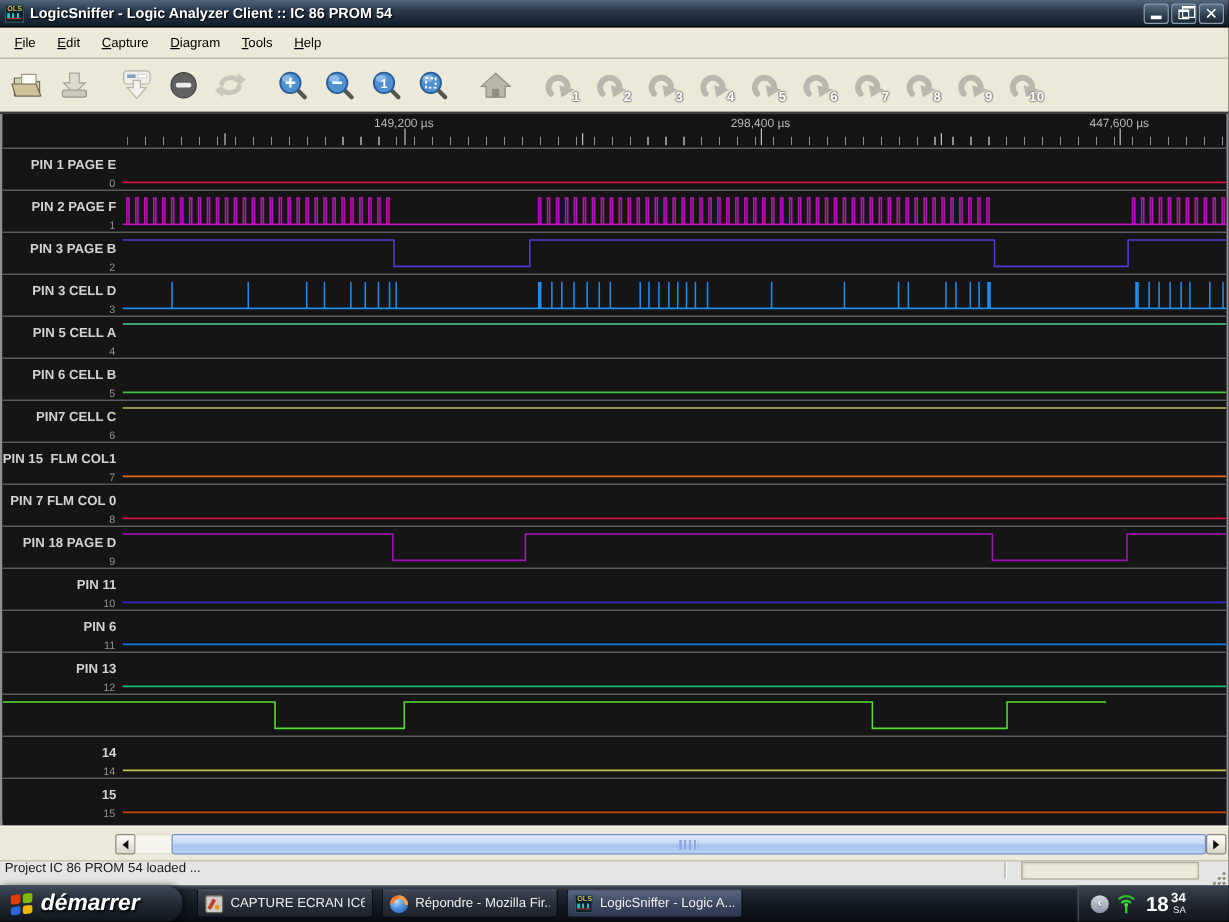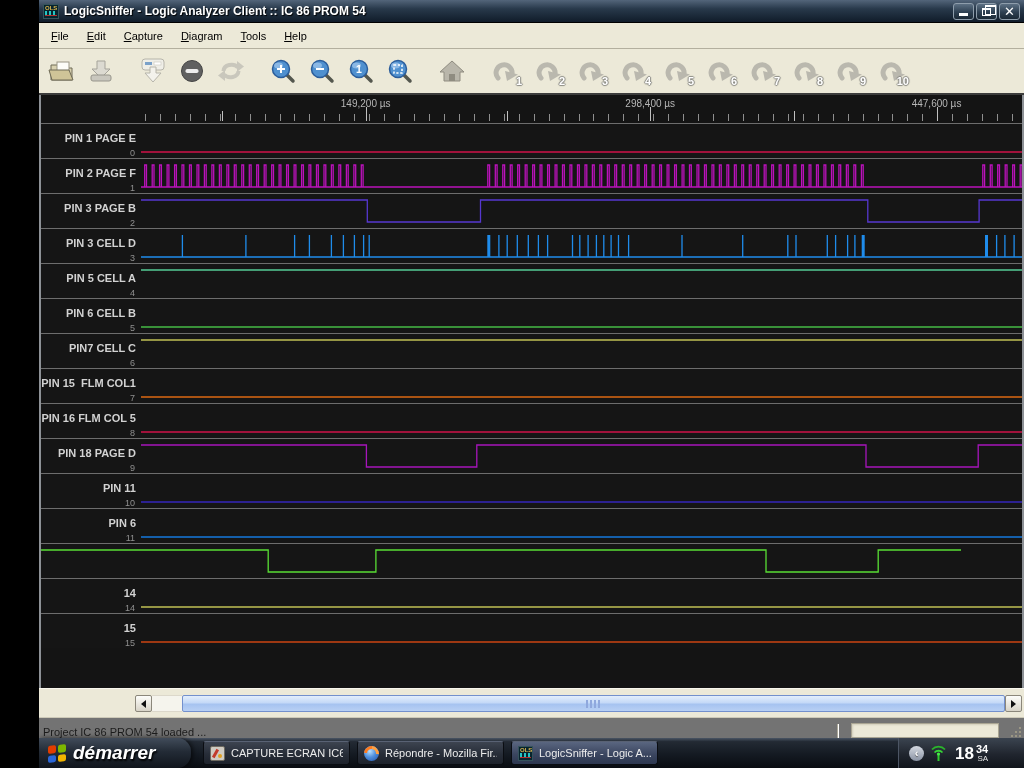--- a/index.html
+++ b/index.html
@@ -1,18 +1,18 @@
 <!DOCTYPE html>
 <html><head>
 <meta charset="utf-8">
 <style>
   * { margin:0; padding:0; box-sizing:border-box; }
   html,body { width:1024px; height:768px; overflow:hidden; background:#000;
     font-family:"Liberation Sans","DejaVu Sans",sans-serif; }
-  .screen { width:1024px; height:768px; display:flex; flex-direction:column;padding-left:39px; }
+  .screen { width:1024px; height:768px; display:flex; flex-direction:column; }
 
   
   .titlebar { height:23px; flex:0 0 23px; background:linear-gradient(180deg,#53657a 0%,#28394b 40%,#101c2a 100%);
     display:flex; align-items:center; padding:0 4px; gap:5px; border-bottom:1px solid #000; }
   .ols-icon { width:16px; height:15px; background:#07242e; border:1px solid #35535c; position:relative; flex:0 0 16px; }
   .ols-icon::before { content:"OLS"; position:absolute; top:0; left:1px; font-size:6px; font-weight:bold; color:#dcb64e; letter-spacing:0; }
   .ols-icon::after { content:""; position:absolute; left:1px; right:1px; bottom:2px; height:4px;
     background:repeating-linear-gradient(90deg,#25c3c3 0 2px,transparent 2px 4px); border-bottom:1px solid #b43030; }
   .title-text { color:#fff; font-weight:bold; font-size:12px; text-shadow:1px 1px 1px #000; flex:1;
     white-space:nowrap; overflow:hidden; }
@@ -64,22 +64,22 @@
     border:1px solid #8b877b; border-radius:2px; display:flex; align-items:center; justify-content:center; }
   .sb-arrow-l { width:0; height:0; border:4px solid transparent; border-right:5px solid #101010; margin-left:-4px; }
   .sb-arrow-r { width:0; height:0; border:4px solid transparent; border-left:5px solid #101010; margin-right:-4px; }
   .sb-track { width:30px; flex:0 0 30px; background:#f5f4ed; border-top:1px solid #dcd8cb; border-bottom:1px solid #dcd8cb; }
   .sb-thumb { flex:1 1 auto; background:linear-gradient(180deg,#e3eefc 0%,#c4d9f7 45%,#a6c3f0 55%,#b8d0f4 100%);
     border:1px solid #7390cd; border-radius:2px; position:relative; }
   .sb-grip { position:absolute; left:50%; top:50%; transform:translate(-50%,-50%); width:16px; height:8px;
     background:repeating-linear-gradient(90deg,#8fa8dd 0 2px,transparent 2px 4px); }
 
   
-  .statusbar { height:21px; flex:0 0 21px; background:#737373; border-top:1px solid #cdc9b8; display:flex;
-    align-items:flex-end; padding:0 2px 0 4px; }
+  .statusbar { height:21px; flex:0 0 21px; background:#e5e5e5; border-top:1px solid #cdc9b8; display:flex;
+    align-items:flex-start; padding:0 2px 0 4px; }
   .status-text { flex:1; font-size:11px; color:#1c1c1c; }
   .status-sep { width:2px; height:14px; border-left:1px solid #aca899; border-right:1px solid #fff; margin-right:12px; }
   .status-box { width:148px; height:15px; border:1px solid #a9a593; background:#ece9d8;
     box-shadow:inset 1px 1px 2px #d2cebc; margin-right:10px; }
   .resize-grip { width:13px; height:13px; align-self:flex-end;
     background:
       radial-gradient(circle at 11px 11px,#9a9684 1.3px,transparent 1.5px),
       radial-gradient(circle at 7px 11px,#9a9684 1.3px,transparent 1.5px),
       radial-gradient(circle at 11px 7px,#9a9684 1.3px,transparent 1.5px),
       radial-gradient(circle at 3px 11px,#9a9684 1.3px,transparent 1.5px),
@@ -415,21 +415,21 @@
             <span class="ch-index">7</span>
           </div>
           <div class="wave">
             <svg width="920" height="34" viewBox="0 0 920 34">
               <path d="M0 28 H920" fill="none" stroke="#dd6812" stroke-width="1.3"></path>
             </svg>
           </div>
         </div>
         <div class="chrow">
           <div class="gutter">
-            <span class="ch-label">PIN 16 FLM COL 5</span>
+            <span class="ch-label">PIN 7 FLM COL 0</span>
             <span class="ch-index">8</span>
           </div>
           <div class="wave">
             <svg width="920" height="34" viewBox="0 0 920 34">
               <path d="M0 28 H920" fill="none" stroke="#cf1248" stroke-width="1.3"></path>
             </svg>
           </div>
         </div>
         <div class="chrow">
           <div class="gutter">
@@ -454,20 +454,31 @@
           </div>
         </div>
         <div class="chrow">
           <div class="gutter">
             <span class="ch-label">PIN 6</span>
             <span class="ch-index">11</span>
           </div>
           <div class="wave">
             <svg width="920" height="34" viewBox="0 0 920 34">
               <path d="M0 28 H920" fill="none" stroke="#1478dd" stroke-width="1.3"></path>
+            </svg>
+          </div>
+        </div>
+        <div class="chrow">
+          <div class="gutter">
+            <span class="ch-label">PIN 13</span>
+            <span class="ch-index">12</span>
+          </div>
+          <div class="wave">
+            <svg width="920" height="34" viewBox="0 0 920 34">
+              <path d="M0 28 H920" fill="none" stroke="#14bb79" stroke-width="1.3"></path>
             </svg>
           </div>
         </div>
         <div class="chrow">
           <div class="wave">
             <svg width="920" height="34" viewBox="0 0 920 34">
               <path d="M0 6 H227.2 V28 H334.9 V6 H725.0 V28 H837.2 V6 H920" fill="none" stroke="#58dd34" stroke-width="1.3"></path>
             </svg>
           </div>
         </div>

